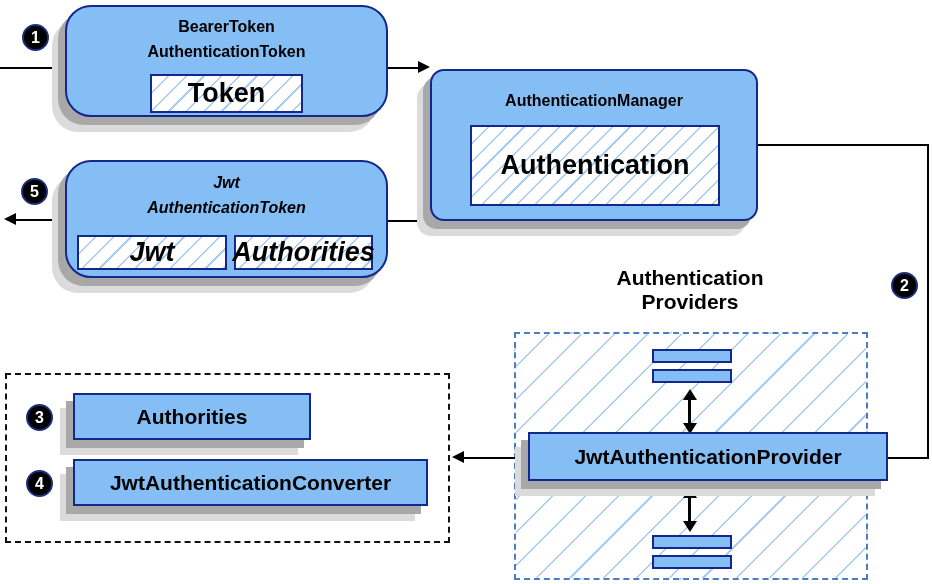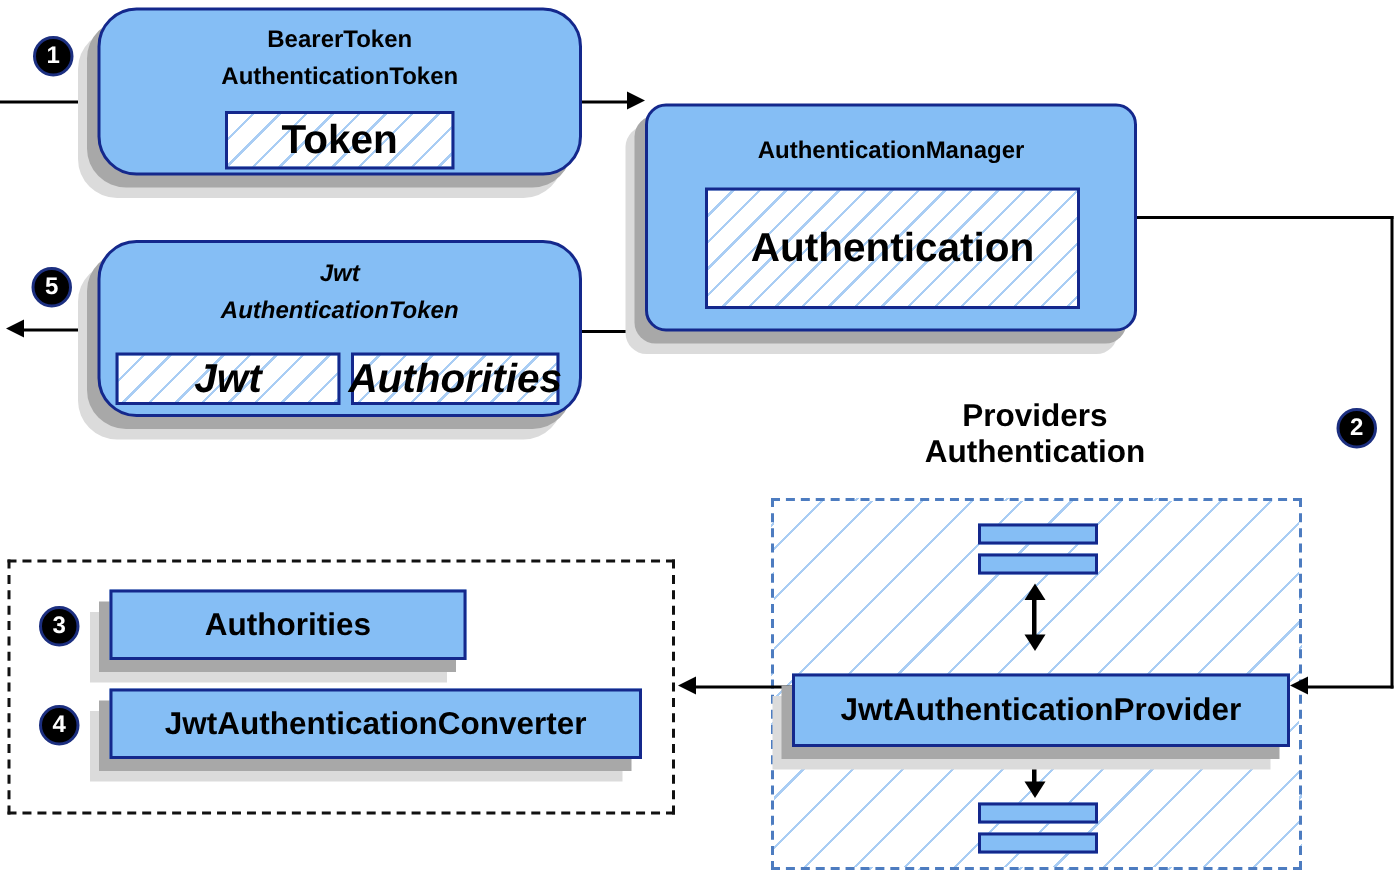--- a/index.html
+++ b/index.html
@@ -109,33 +109,33 @@
 
   <div class="line hline" style="left:388px;top:220px;width:44px;"></div>
 
   <div class="line hline" style="left:16px;top:219px;width:49px;"></div>
   <div class="tri tri-left" style="left:4px;top:213px;"></div>
   <div class="marker" style="left:21px;top:178px;">
     <span>5</span>
   </div>
 
   <div class="group-label" style="left:555px;top:266px;width:270px;">
+    <span style="display:block">Authentication</span>
     <span style="display:block">Providers</span>
-    <span style="display:block">Authentication</span>
   </div>
   <div class="providers-container" style="left:514px;top:332px;width:354px;height:248px;"></div>
 
   <div class="mini-bar" style="left:652px;top:349px;"></div>
   <div class="mini-bar" style="left:652px;top:369px;"></div>
 
   <div class="tri tri-up" style="left:683px;top:389px;"></div>
   <div class="dblline" style="left:688px;top:399px;height:26px;"></div>
   <div class="tri tri-down" style="left:683px;top:423px;"></div>
 
-  <div class="node center-label" style="left:528px;top:449px;width:332px;height:49px;">
+  <div class="node center-label" style="left:528px;top:432px;width:360px;height:49px;">
     <span>JwtAuthenticationProvider</span>
   </div>
 
   <div class="tri tri-up" style="left:683px;top:487px;"></div>
   <div class="dblline" style="left:688px;top:497px;height:26px;"></div>
   <div class="tri tri-down" style="left:683px;top:521px;"></div>
 
   <div class="mini-bar" style="left:652px;top:535px;"></div>
   <div class="mini-bar" style="left:652px;top:555px;"></div>
 

